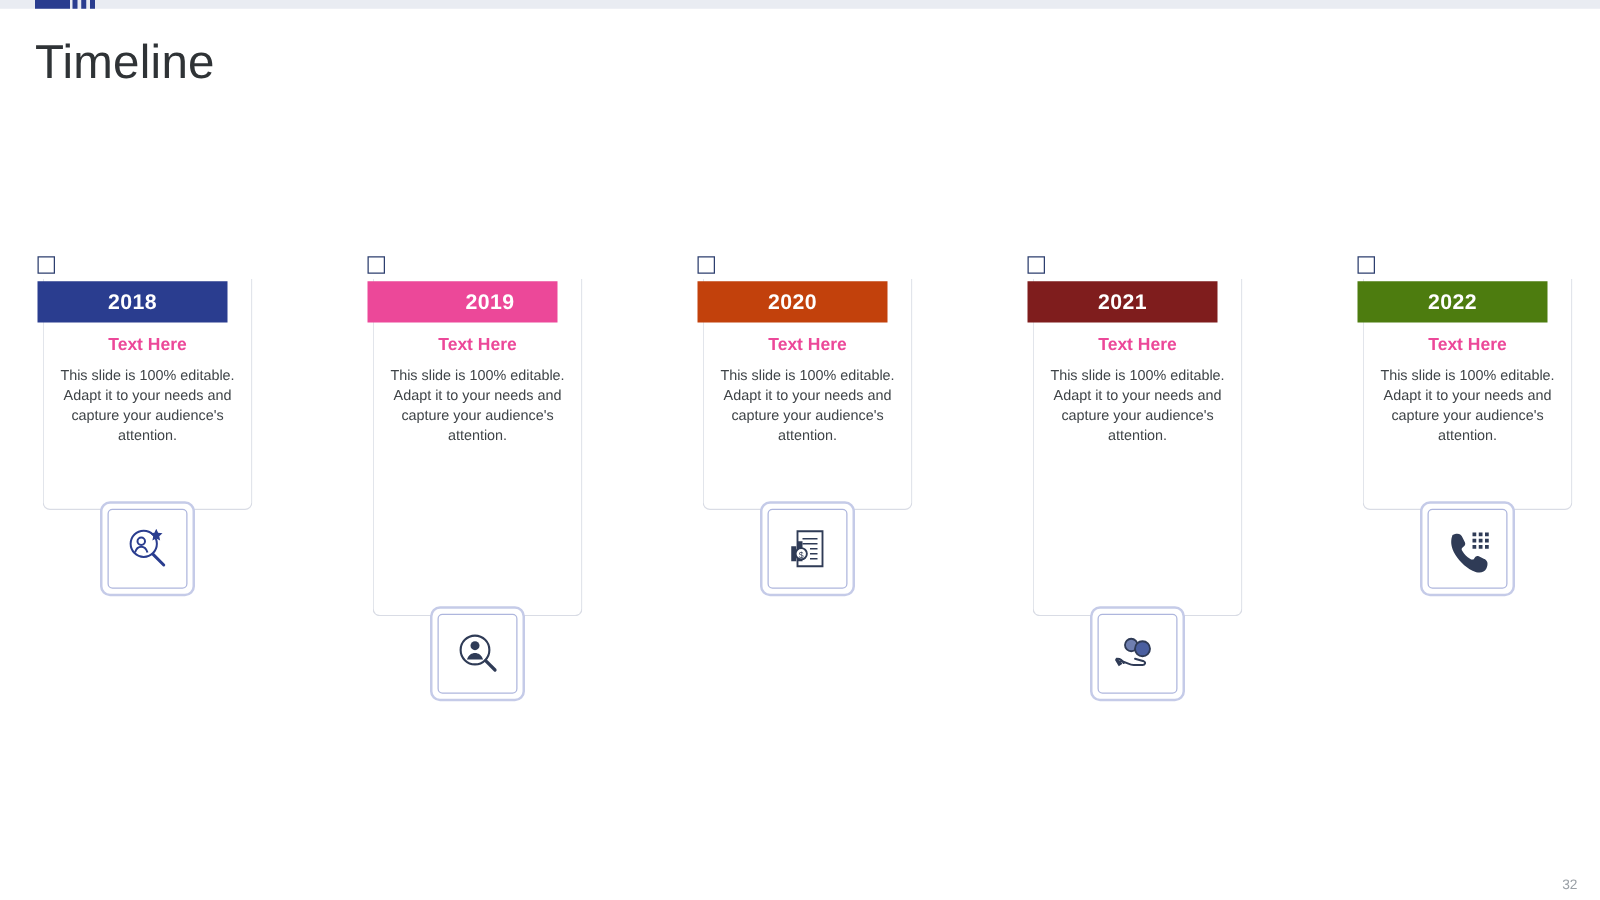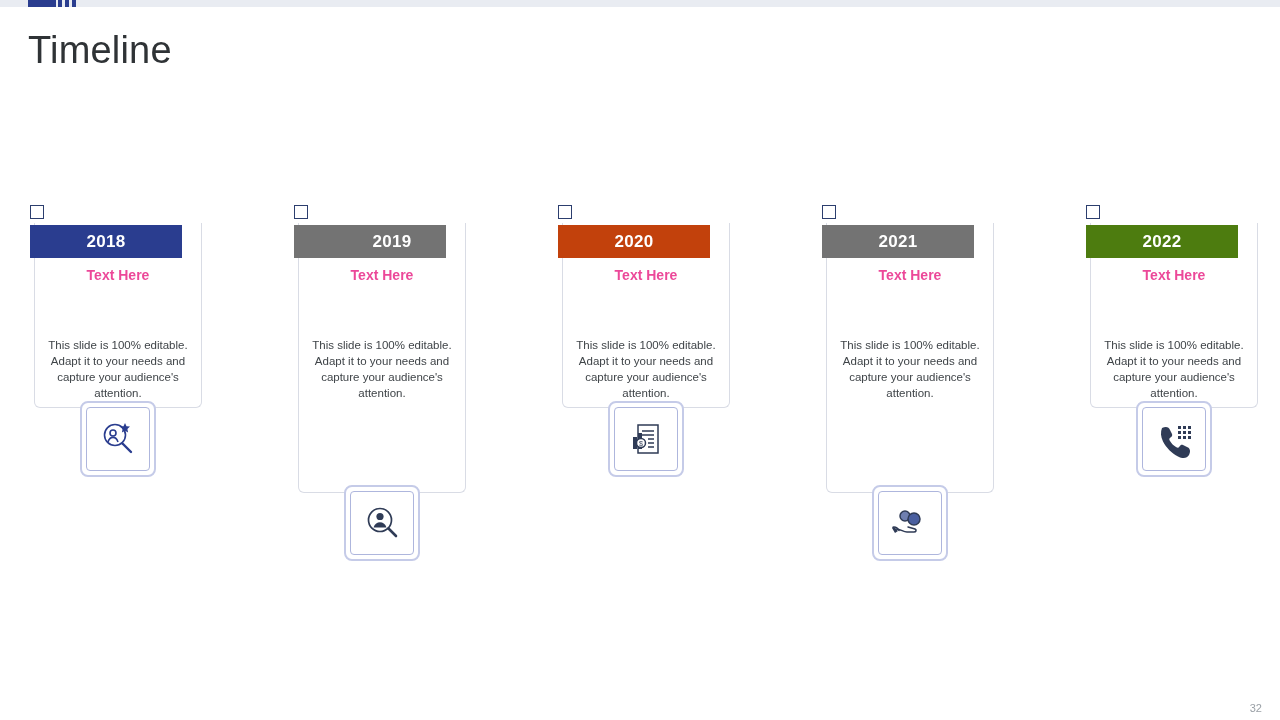--- a/index.html
+++ b/index.html
@@ -107,21 +107,20 @@
   .card-text {
     position: absolute;
     left: 8px;
     top: 88px;
     width: 160px;
     text-align: center;
     font-size: 11.5px;
     line-height: 16px;
     color: #3f4448;
     z-index: 4;
-    margin-top: 44px;
   }
   .icon-box {
     position: absolute;
     width: 76px;
     height: 76px;
     background: #ffffff;
     border: 2px solid #c5cbe8;
     border-radius: 8px;
     z-index: 6;
     display: flex;
@@ -177,21 +176,21 @@
           <path d="M24.5 24.5 L33 33" stroke-width="2.4" stroke-linecap="round"></path>
           <path d="M27 4 l1.5 3.2 3.5 .4 -2.6 2.4 .7 3.4 -3.1-1.7 -3.1 1.7 .7-3.4 -2.6-2.4 3.5-.4z" fill="#2a3d8f" stroke="none"></path>
         </svg>
       </div>
     </div>
   </div>
 
   <div class="card" style="left:294px; top:205px;">
     <div class="checkbox"></div>
     <div class="body-box" style="height:270px;"></div>
-    <div class="card-head" style="background:#737373;padding-left:44px;">2019</div>
+    <div class="card-head" style="background:#ec4899;padding-left:44px;">2019</div>
     <div class="card-subtitle">Text Here</div>
     <div class="card-text">This slide is 100% editable. Adapt it to your needs and capture your audience's attention.</div>
     <div class="icon-box" style="left:50px; top:280px;">
       <div class="inner">
         <svg width="40" height="40" viewBox="0 0 40 40" fill="none" stroke="#2f3b56" stroke-width="1.7">
           <circle cx="18" cy="17" r="11.5"></circle>
           <circle cx="18" cy="13.5" r="3.6" fill="#2f3b56" stroke="none"></circle>
           <path d="M11.5 24.5c1.3-3.6 3.8-5.2 6.5-5.2s5.2 1.6 6.5 5.2" fill="#2f3b56" stroke="none"></path>
           <path d="M26.5 25.5 L34 33" stroke-width="2.6" stroke-linecap="round"></path>
         </svg>
@@ -215,21 +214,21 @@
           <circle cx="15" cy="24" r="4.5" fill="#ffffff"></circle>
           <text x="15" y="27" font-size="7" font-family="Liberation Sans, sans-serif" fill="#2f3b56" stroke="none" text-anchor="middle">$</text>
         </svg>
       </div>
     </div>
   </div>
 
   <div class="card" style="left:822px; top:205px;">
     <div class="checkbox"></div>
     <div class="body-box" style="height:270px;"></div>
-    <div class="card-head" style="background:#737373;">2021</div>
+    <div class="card-head" style="background:#7f1d1d;">2021</div>
     <div class="card-subtitle">Text Here</div>
     <div class="card-text">This slide is 100% editable. Adapt it to your needs and capture your audience's attention.</div>
     <div class="icon-box" style="left:50px; top:280px;">
       <div class="inner">
         <svg width="40" height="40" viewBox="0 0 40 40" fill="none" stroke="#2f3b56" stroke-width="1.5">
           <circle cx="15" cy="13" r="5" fill="#6f7fb0" stroke="#2f3b56"></circle>
           <circle cx="24" cy="16" r="6" fill="#4a5fa0" stroke="#2f3b56"></circle>
           <path d="M6 26 c5 0 7 3 11 3 h7 c2 0 3-2 1-3 l-7-2" stroke-linecap="round"></path>
           <path d="M4 24 c3 0 4 1.5 5 3.5" stroke-linecap="round"></path>
           <path d="M3 23 l-1 2 3 5 3-2 z" fill="#2f3b56" stroke="none"></path>

